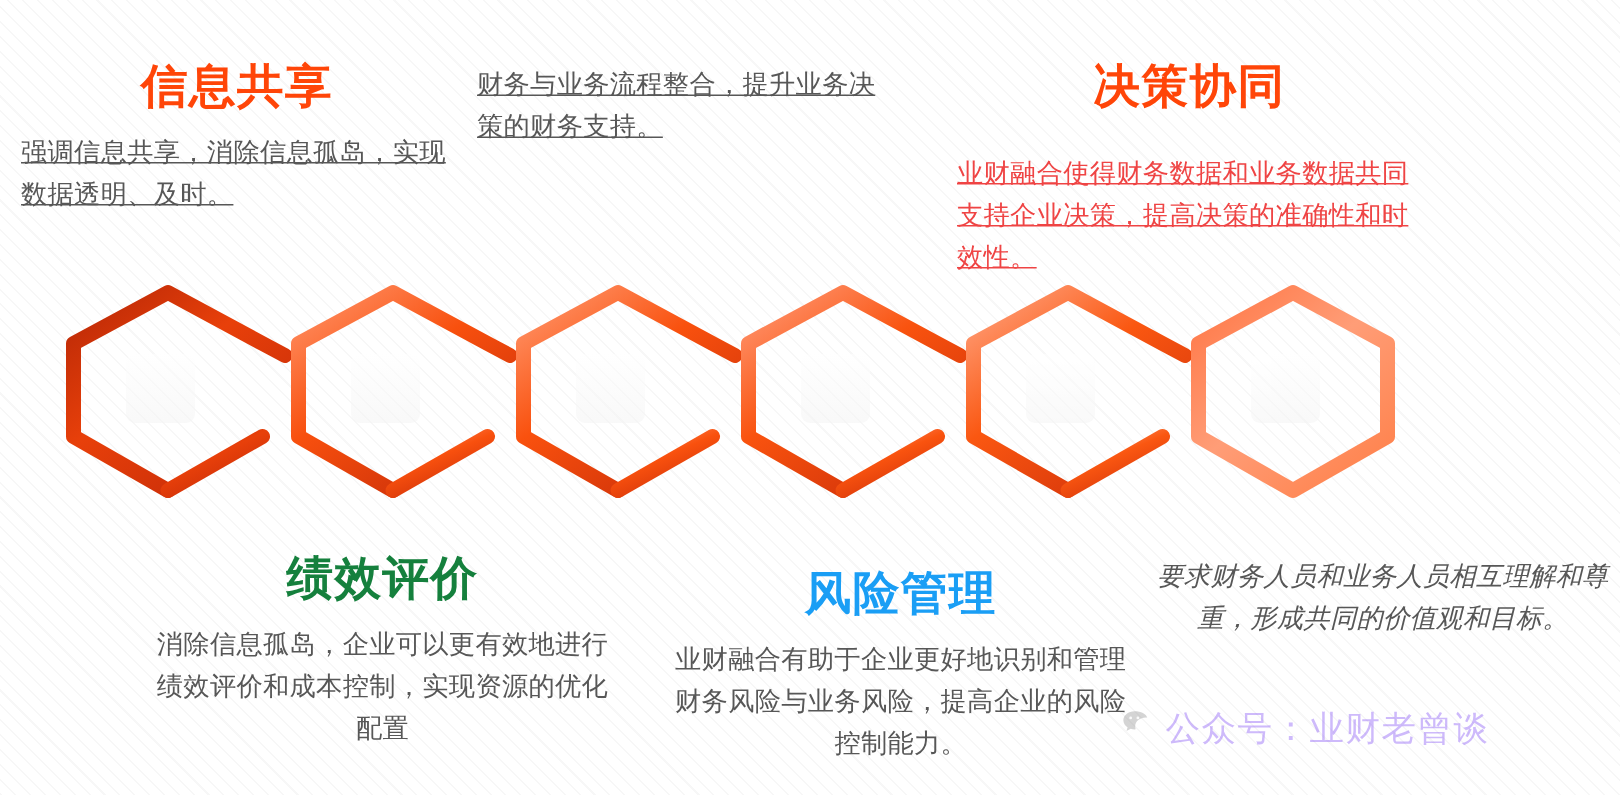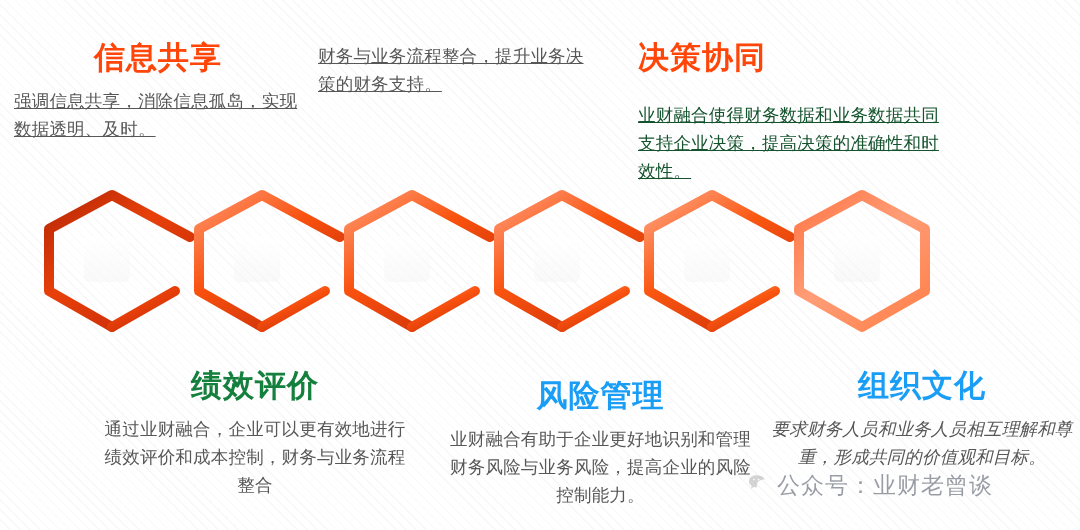--- a/index.html
+++ b/index.html
@@ -39,21 +39,21 @@
     color:#575757;
     letter-spacing:0.2px;
     text-decoration:underline;
   }
 
   #block-1{ left:14px;  top:42px;  width:288px; }
   #block-1 .top-title{ text-align:center; margin-bottom:12px; }
   #block-2{ left:318px; top:42px;  width:278px; }
   #block-2 .top-title{ text-align:center; margin-bottom:12px; }
   #block-3{ left:638px; top:42px;  width:310px; }
-  #block-3 .top-title{ margin-bottom:8px; }
+  #block-3 .top-title{ text-align:center; margin-bottom:8px; }
 
   
   .bot-block{ position:absolute; }
   .bot-title{
     font-weight:bold;
     font-size:31px;
     line-height:1.05;
     letter-spacing:1px;
     text-align:center;
     margin-bottom:12px;
@@ -109,21 +109,21 @@
     <div class="top-title" style="color: rgb(255, 69, 8);">信息共享</div>
     <div class="top-body" style="color: rgb(87, 87, 87);">强调信息共享，消除信息孤岛，实现数据透明、及时。</div>
   </div>
 
   <div class="top-block" id="block-2">
     <div class="top-body" style="color: rgb(87, 87, 87);">财务与业务流程整合，提升业务决策的财务支持。</div>
   </div>
 
   <div class="top-block" id="block-3">
     <div class="top-title" style="color: rgb(255, 69, 8);">决策协同</div>
-    <div class="top-body" style="color: #14532d; margin-top: 26px;">业财融合使得财务数据和业务数据共同支持企业决策，提高决策的准确性和时效性。</div>
+    <div class="top-body" style="color: #ef4444; margin-top: 26px;">业财融合使得财务数据和业务数据共同支持企业决策，提高决策的准确性和时效性。</div>
   </div>
 
   <div id="hex-chain">
     <svg viewBox="0 0 1080 160" xmlns="http://www.w3.org/2000/svg" aria-hidden="true">
       <defs>
         <linearGradient id="g1" x1="0" y1="0" x2="0.85" y2="1">
           <stop offset="0%" stop-color="#b72706"></stop>
           <stop offset="45%" stop-color="#e8400a"></stop>
           <stop offset="100%" stop-color="#c42a08"></stop>
         </linearGradient>
@@ -194,37 +194,36 @@
       </g>
 
       <g>
         <path d="M 862 139 L 799 103 L 799 41 L 862 7 L 925 41 L 925 103 Z" fill="none" stroke="url(#g6)" stroke-width="10" stroke-linecap="round" stroke-linejoin="round"></path>
       </g>
     </svg>
   </div>
 
   <div class="bot-block" id="block-4">
     <div class="bot-title" style="color: #15803d;">绩效评价</div>
-    <div class="bot-body" style="color: rgb(87, 87, 87);">通过业财融合，企业可以更有效地进行绩效评价和成本控制，财务与业务流程整合</div>
+    <div class="bot-body" style="color: rgb(87, 87, 87);">消除信息孤岛，企业可以更有效地进行绩效评价和成本控制，实现资源的优化配置</div>
   </div>
 
   <div class="bot-block" id="block-5">
     <div class="bot-title" style="color: rgb(26, 158, 245);">风险管理</div>
     <div class="bot-body" style="color: rgb(87, 87, 87);">业财融合有助于企业更好地识别和管理财务风险与业务风险，提高企业的风险控制能力。</div>
   </div>
 
   <div class="bot-block" id="block-6">
-    <div class="bot-title" style="color: rgb(26, 158, 245);">组织文化</div>
     <div class="bot-body" style="color: rgb(87, 87, 87); font-style: italic;">要求财务人员和业务人员相互理解和尊重，形成共同的价值观和目标。</div>
   </div>
 
   <div id="watermark">
     <span class="wm-icon">
       <svg width="22" height="20" viewBox="0 0 22 20" xmlns="http://www.w3.org/2000/svg">
         <path d="M8.4 1.2C4.2 1.2 0.9 3.9 0.9 7.2c0 1.9 1.1 3.6 2.8 4.7L3 14.4l2.8-1.5c0.8 0.2 1.7 0.35 2.6 0.35 0.25 0 0.5 0 0.75-0.03C8.9 12.4 8.8 11.8 8.8 11.2c0-3.2 3.2-5.8 7.2-5.8 0.3 0 0.55 0.02 0.82 0.05C16.1 2.9 12.6 1.2 8.4 1.2z" fill="#9a9a9a"></path>
         <circle cx="5.8" cy="5.6" r="0.95" fill="#f4f4f4"></circle>
         <circle cx="10.6" cy="5.6" r="0.95" fill="#f4f4f4"></circle>
       </svg>
     </span>
-    <span class="wm-text" style="color: #0f172a;">公众号：业财老曾谈</span>
+    <span class="wm-text" style="color: #8b5cf6;">公众号：业财老曾谈</span>
   </div>
 
 </div>
 
 </body></html>

